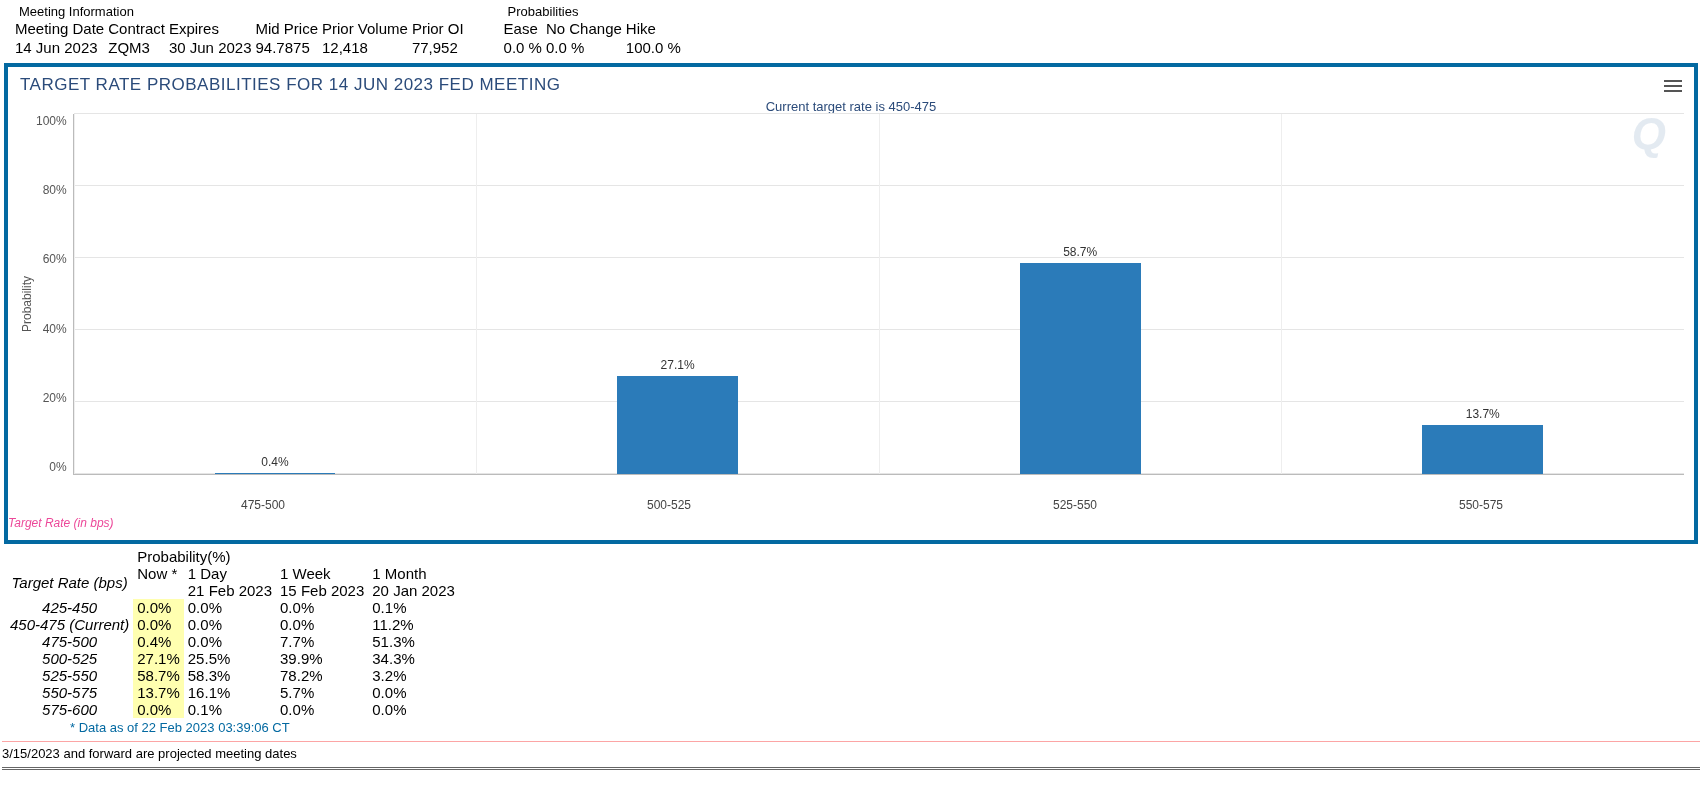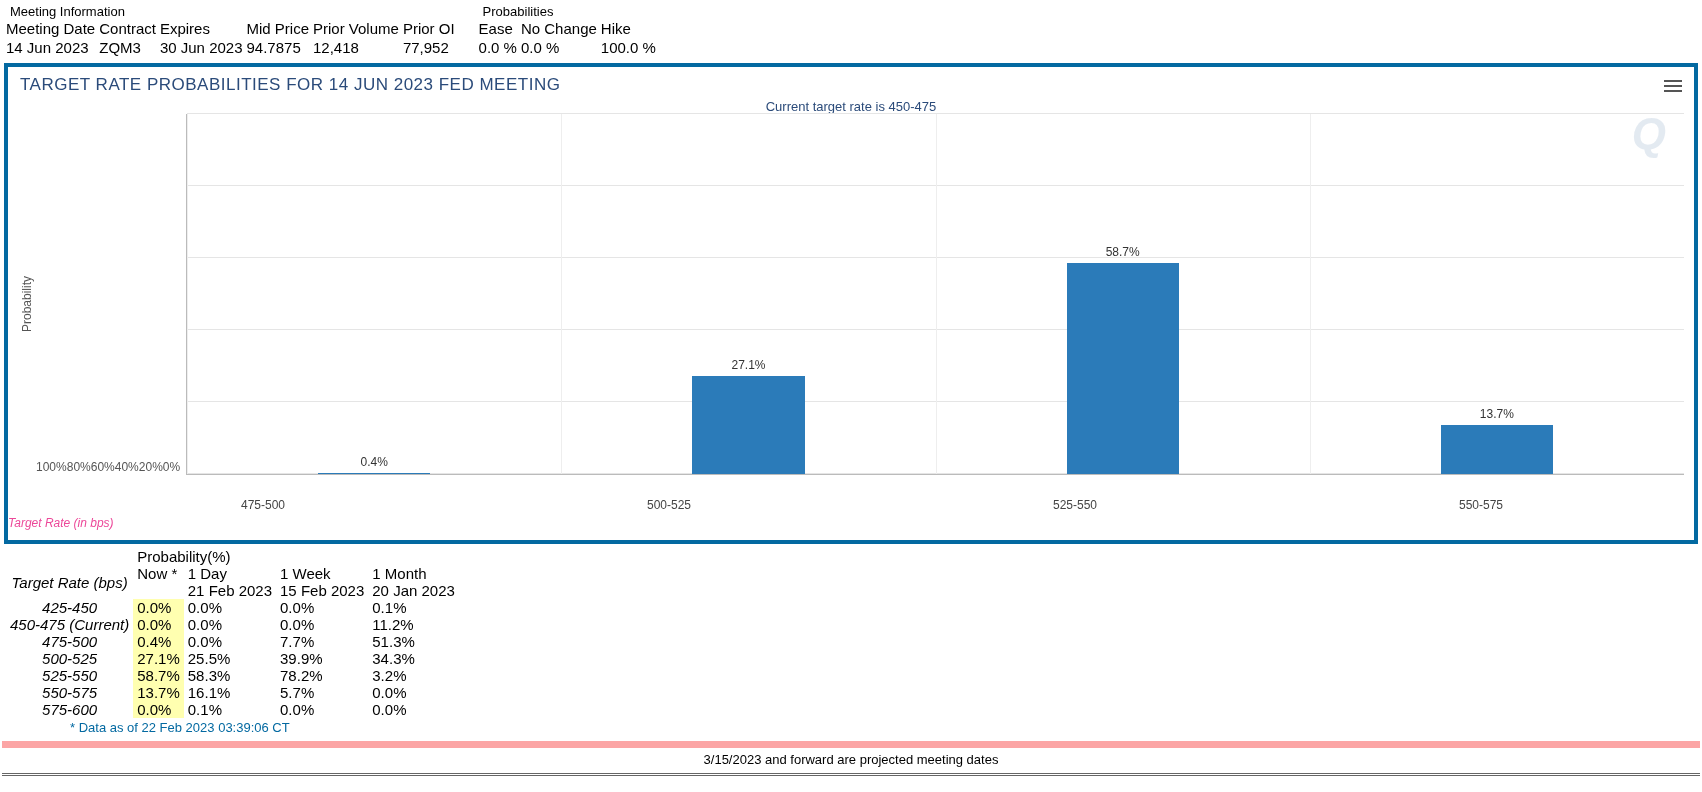--- a/index.html
+++ b/index.html
@@ -1,46 +1,46 @@
 <!DOCTYPE html>
 <html><head>
 <meta charset="utf-8">
 <style>
   html,body{margin:0;padding:0;font-family:Arial,Helvetica,sans-serif;background:#fff;color:#000;font-size:13px;}
   body{width:1702px;}
-  .top-block{display:flex;gap:20px;padding:4px 4px;}
+  .top-block{display:flex;gap:36px;padding:4px 13px;}
   table.info{border-collapse:collapse;font-size:15px;}
   table.info th,table.info td{padding:1px 2px 1px 2px;text-align:left;font-weight:normal;white-space:nowrap;}
   table.info th{color:#000;}
   .section-title{font-weight:normal;color:#000;padding:0 0 0 6px;font-size:13px;}
   .chart-wrap{border:4px solid #0369a1;margin:2px 4px 4px 4px;position:relative;padding:0 0 4px 0;}
   .chart-title{font-family:'Trebuchet MS','Segoe UI',sans-serif;color:#2b4b7a;font-size:17px;letter-spacing:0.5px;padding:8px 12px 0 12px;}
   .chart-sub{color:#2b4b7a;font-size:13px;text-align:center;padding:4px 0 0 0;font-family:'Trebuchet MS',sans-serif;}
   .menu-icon{position:absolute;top:10px;right:12px;cursor:pointer;}
   .menu-icon div{width:18px;height:2px;background:#555;margin:3px 0;}
   .plot{display:flex;height:380px;padding:0 10px 0 10px;}
   .yaxis-label{writing-mode:vertical-rl;transform:rotate(180deg);font-size:12px;color:#555;align-self:center;padding:0 2px;font-family:'Trebuchet MS',sans-serif;}
-  .yaxis{display:flex;flex-direction:row;justify-content:space-between;height:360px;align-items:flex-end;font-size:12px;color:#555;padding-right:6px;font-family:'Trebuchet MS',sans-serif;}
+  .yaxis{display:flex;flex-direction:column;justify-content:space-between;height:360px;align-items:flex-end;font-size:12px;color:#555;padding-right:6px;font-family:'Trebuchet MS',sans-serif;}
   .plot-area{flex:1;position:relative;height:360px;border-left:1px solid #bbb;border-bottom:1px solid #bbb;}
   .grid-line{position:absolute;left:0;right:0;border-top:1px solid #e5e5e5;}
   .bars{position:absolute;left:0;right:0;bottom:0;top:0;display:flex;}
   .bar-slot{flex:1;position:relative;display:flex;justify-content:center;align-items:flex-end;}
   .bar-slot::before{content:"";position:absolute;top:0;bottom:0;left:0;border-left:1px solid #eee;}
   .bar{position:relative;width:30%;background:#2b7bb9;}
   .bar-label{position:absolute;top:-18px;left:50%;transform:translateX(-50%);font-size:12px;color:#333;white-space:nowrap;font-family:'Trebuchet MS',sans-serif;}
   .xaxis{display:flex;margin-left:52px;margin-right:10px;}
   .xaxis .xlab{flex:1;text-align:center;font-size:12px;color:#444;padding-top:4px;font-family:'Trebuchet MS',sans-serif;}
   .xaxis-title{text-align:left;font-size:12px;color:#ec4899;padding:4px 0 6px 0;font-family:'Trebuchet MS',sans-serif;font-style:italic;}
   .watermark{position:absolute;right:28px;top:42px;font-size:44px;font-weight:bold;color:#c9d6e4;opacity:0.5;font-family:'Trebuchet MS',sans-serif;user-select:none;font-style:italic;}
   .prob-table{border-collapse:collapse;font-size:15px;margin:4px 0 0 6px;}
   .prob-table td,.prob-table th{padding:0 4px;text-align:left;font-weight:normal;white-space:nowrap;}
   .prob-table .hl{background:#ffffb0;}
   .prob-table td.r{text-align:center;font-style:italic;}
   .footnote{color:#0369a1;font-size:13px;padding:2px 0 0 70px;}
-  .bottom-note{text-align:center;font-size:13px;border-bottom:3px double #666;border-top:7px solid #fca5a5;padding:4px 0 6px 0;margin:6px 2px 0 2px;}
+  .bottom-note{text-align:left;font-size:13px;border-bottom:3px double #666;border-top:1px solid #fca5a5;padding:4px 0 6px 0;margin:6px 2px 0 2px;}
 </style>
 </head>
 <body>
 
 <div class="top-block">
   <div>
     <div class="section-title">Meeting Information</div>
     <table class="info">
       <tbody>
           <tr>

